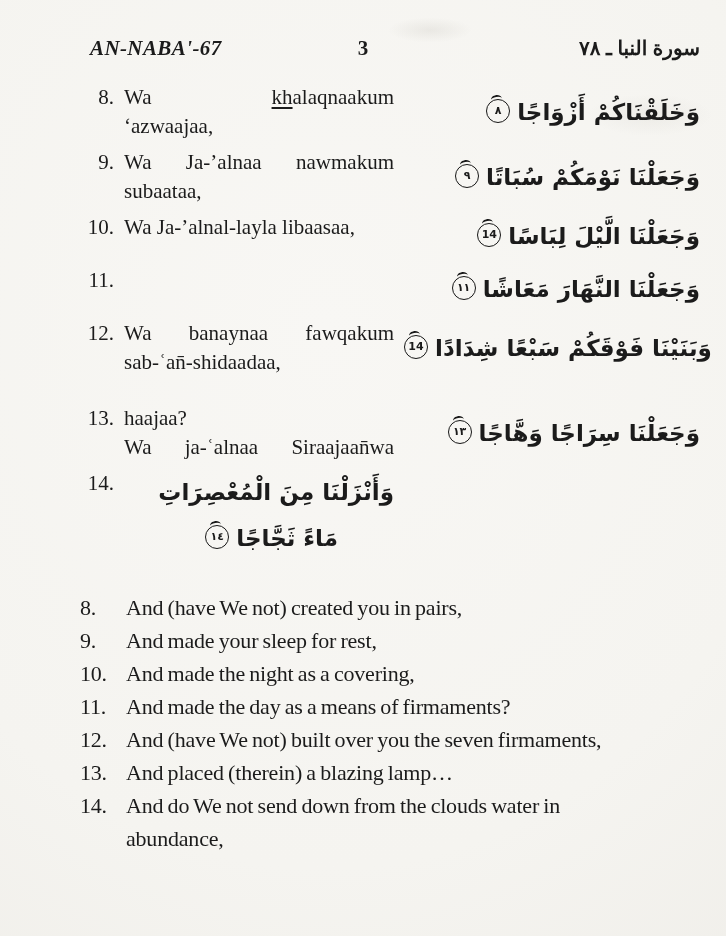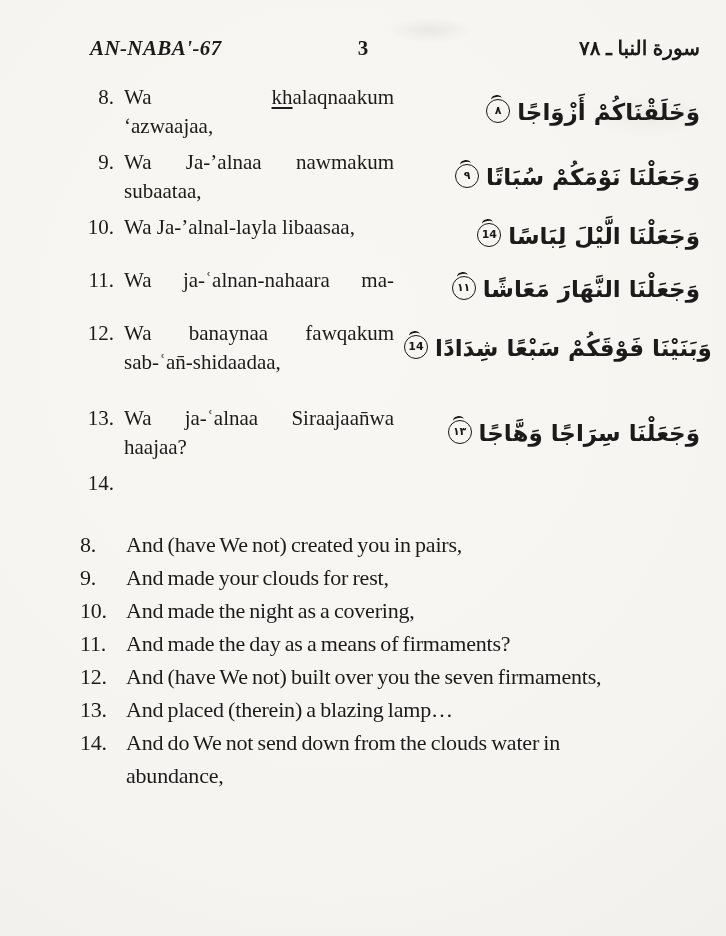--- a/index.html
+++ b/index.html
@@ -81,62 +81,65 @@
         <div class="translit">
           <div class="tline">Wa Ja-’alnal-layla libaasaa,</div>
         </div>
         <div class="arabic">
           <div class="aline"><span class="atext">وَجَعَلْنَا الَّيْلَ لِبَاسًا</span><span class="aya">14</span></div>
         </div>
       </div>
       <div class="verse-row">
         <div class="vnum">11.</div>
         <div class="translit">
-          <div class="tline justify">Wa ja-ʿalnan-nahaara ma-</div>
         </div>
         <div class="arabic">
           <div class="aline"><span class="atext">وَجَعَلْنَا النَّهَارَ مَعَاشًا</span><span class="aya">١١</span></div>
         </div>
       </div>
       <div class="verse-row gap-after">
         <div class="vnum">12.</div>
         <div class="translit">
           <div class="tline justify">Wa banaynaa fawqakum</div>
           <div class="tline">sab-ʿan̄-shidaadaa,</div>
         </div>
         <div class="arabic">
           <div class="aline"><span class="atext">وَبَنَيْنَا فَوْقَكُمْ سَبْعًا شِدَادًا</span><span class="aya">14</span></div>
         </div>
       </div>
       <div class="verse-row">
         <div class="vnum">13.</div>
         <div class="translit">
+          <div class="tline">haajaa?</div>
           <div class="tline justify">Wa ja-ʿalnaa Siraajaan̄wa</div>
-          <div class="tline">haajaa?</div>
         </div>
         <div class="arabic">
           <div class="aline"><span class="atext">وَجَعَلْنَا سِرَاجًا وَهَّاجًا</span><span class="aya">١٣</span></div>
         </div>
       </div>
       <div class="verse-row">
         <div class="vnum">14.</div>
+        <div class="arabic">
+          <div class="aline"><span class="atext">وَأَنْزَلْنَا مِنَ الْمُعْصِرَاتِ</span></div>
+          <div class="aline indent"><span class="atext">مَاءً ثَجَّاجًا</span><span class="aya">١٤</span></div>
+        </div>
       </div>
     </div>
 
   <div class="translations">
       <div class="trow">
         <div class="tnum">8.</div>
         <div class="ttext">
           <div class="tline-en">And (have We not) created you in pairs,</div>
         </div>
       </div>
       <div class="trow">
         <div class="tnum">9.</div>
         <div class="ttext">
-          <div class="tline-en">And made your clouds for rest,</div>
+          <div class="tline-en">And made your sleep for rest,</div>
         </div>
       </div>
       <div class="trow">
         <div class="tnum">10.</div>
         <div class="ttext">
           <div class="tline-en">And made the night as a covering,</div>
         </div>
       </div>
       <div class="trow">
         <div class="tnum">11.</div>

